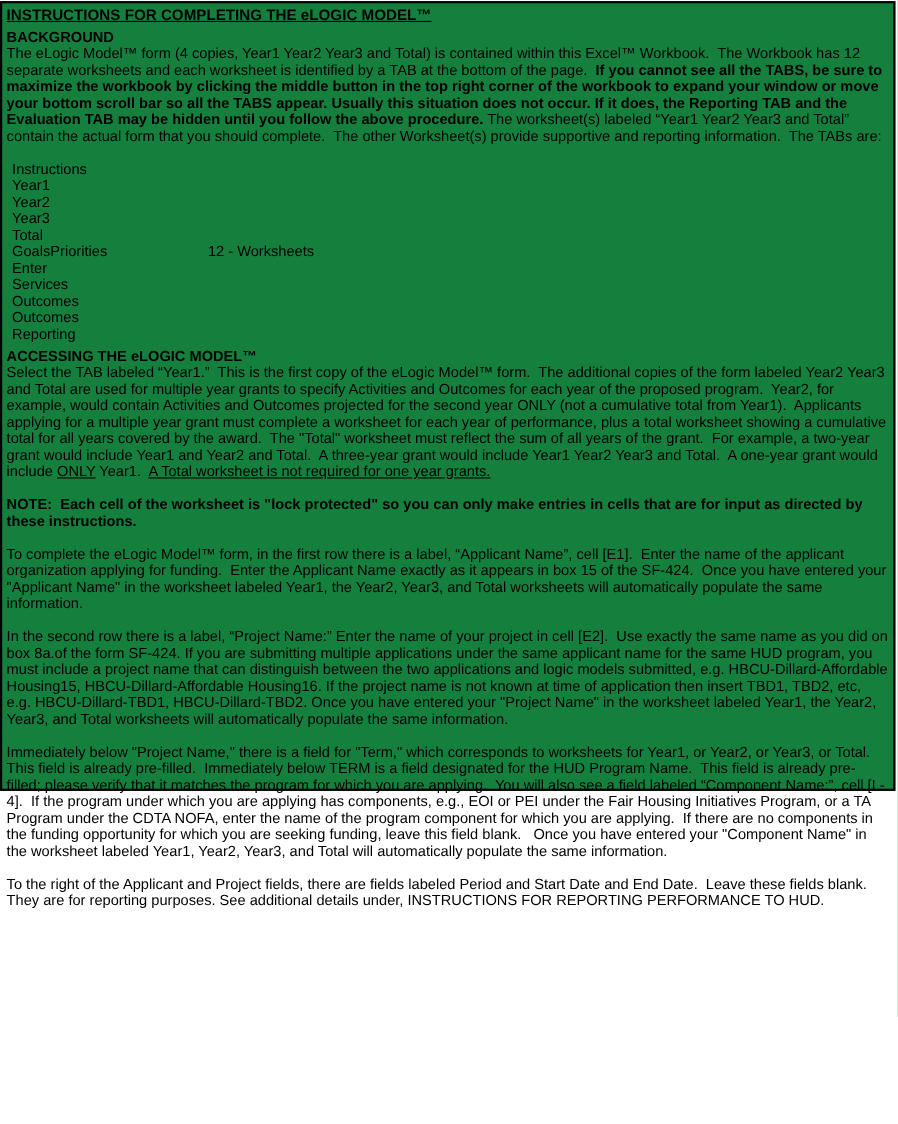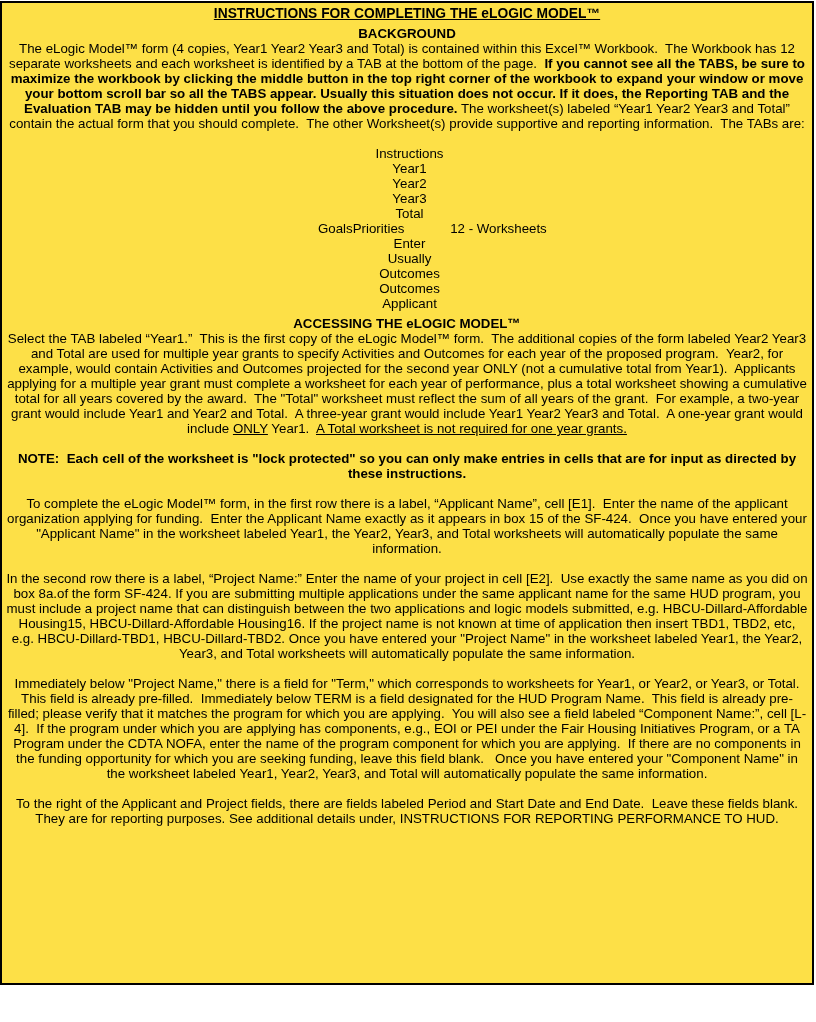--- a/index.html
+++ b/index.html
@@ -10,28 +10,27 @@
   body {
     width: 816px;
     height: 1022px;
     font-family: "Liberation Sans", sans-serif;
     color: #000000;
     overflow: hidden;
   }
   .page {
     box-sizing: border-box;
     width: 814px;
-    height: 984px;
+    height: 718px;
     margin: 1px 0 0 0;
     border: 2px solid #000000;
     padding: 3px 4px;
     font-size: 13.3px;
     line-height: 15px;
-    background: #fde047;
-    text-align: center;
+    background: #15803d;
   }
   .title {
     font-weight: bold;
     text-decoration: underline;
     font-size: 13.8px;
     margin: 0;
     white-space: pre-wrap;
   }
   .heading {
     font-weight: bold;
@@ -73,24 +72,24 @@
   <p class="para tight"><span>The eLogic Model™ form (4 copies, Year1 Year2 Year3 and Total) is contained within this Excel™ Workbook.  The Workbook has 12 separate worksheets and each worksheet is identified by a TAB at the bottom of the page.  </span><span class="bold">If you cannot see all the TABS, be sure to maximize the workbook by clicking the middle button in the top right corner of the workbook to expand your window or move your bottom scroll bar so all the TABS appear. Usually this situation does not occur. If it does, the Reporting TAB and the Evaluation TAB may be hidden until you follow the above procedure.</span><span> The worksheet(s) labeled “Year1 Year2 Year3 and Total” contain the actual form that you should complete.  The other Worksheet(s) provide supportive and reporting information.  The TABs are:</span></p>
 
   <div class="tab-list">
     <div class="tab-row"><span class="tab-label">Instructions</span></div>
     <div class="tab-row"><span class="tab-label">Year1</span></div>
     <div class="tab-row"><span class="tab-label">Year2</span></div>
     <div class="tab-row"><span class="tab-label">Year3</span></div>
     <div class="tab-row"><span class="tab-label">Total</span></div>
     <div class="tab-row"><span class="tab-label">GoalsPriorities</span><span>12 - Worksheets</span></div>
     <div class="tab-row"><span class="tab-label">Enter</span></div>
-    <div class="tab-row"><span class="tab-label">Usually</span></div>
+    <div class="tab-row"><span class="tab-label">Services</span></div>
     <div class="tab-row"><span class="tab-label">Outcomes</span></div>
     <div class="tab-row"><span class="tab-label">Outcomes</span></div>
-    <div class="tab-row"><span class="tab-label">Applicant</span></div>
+    <div class="tab-row"><span class="tab-label">Reporting</span></div>
   </div>
 
   <div class="heading">ACCESSING THE eLOGIC MODEL™</div>
 
   <p class="para tight"><span>Select the TAB labeled “Year1.”  This is the first copy of the eLogic Model™ form.  The additional copies of the form labeled Year2 Year3 and Total are used for multiple year grants to specify Activities and Outcomes for each year of the proposed program.  Year2, for example, would contain Activities and Outcomes projected for the second year ONLY (not a cumulative total from Year1).  Applicants applying for a multiple year grant must complete a worksheet for each year of performance, plus a total worksheet showing a cumulative total for all years covered by the award.  The "Total" worksheet must reflect the sum of all years of the grant.  For example, a two-year grant would include Year1 and Year2 and Total.  A three-year grant would include Year1 Year2 Year3 and Total.  A one-year grant would include </span><span class="und">ONLY</span><span> Year1.  </span><span class="und">A Total worksheet is not required for one year grants.</span></p>
 
   <p class="para bold">NOTE:  Each cell of the worksheet is "lock protected" so you can only make entries in cells that are for input as directed by these instructions.</p>
 
   <p class="para">To complete the eLogic Model™ form, in the first row there is a label, “Applicant Name”, cell [E1].  Enter the name of the applicant organization applying for funding.  Enter the Applicant Name exactly as it appears in box 15 of the SF-424.  Once you have entered your "Applicant Name" in the worksheet labeled Year1, the Year2, Year3, and Total worksheets will automatically populate the same information.</p>
 

